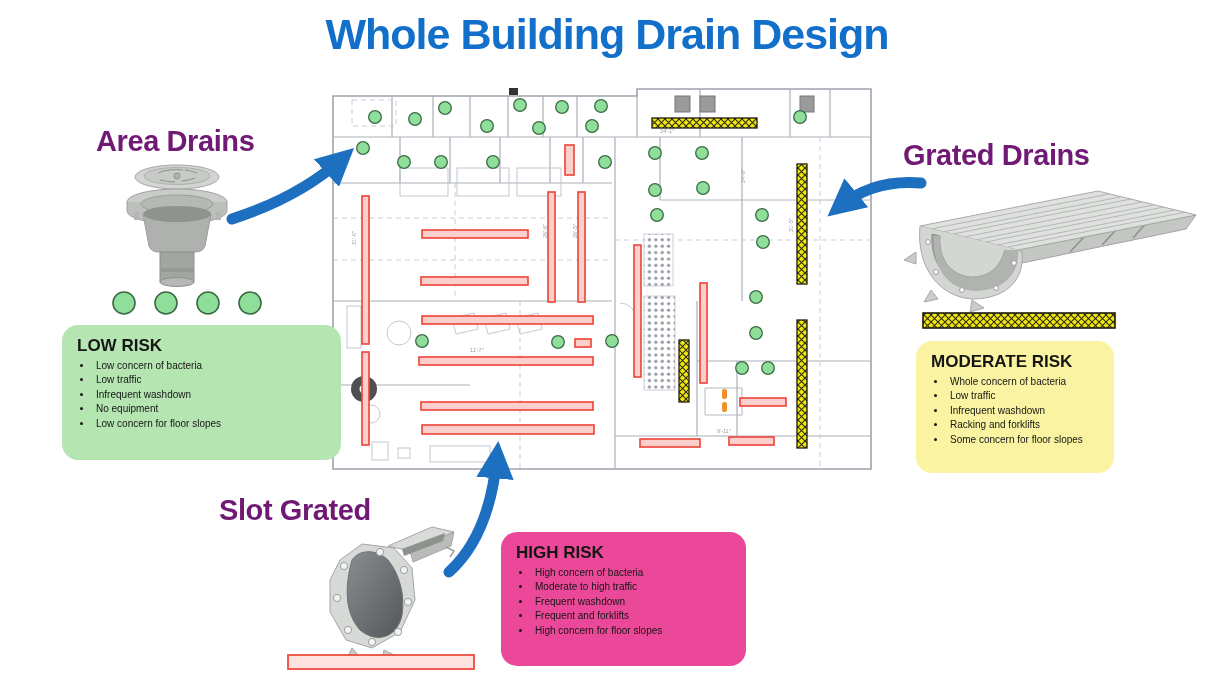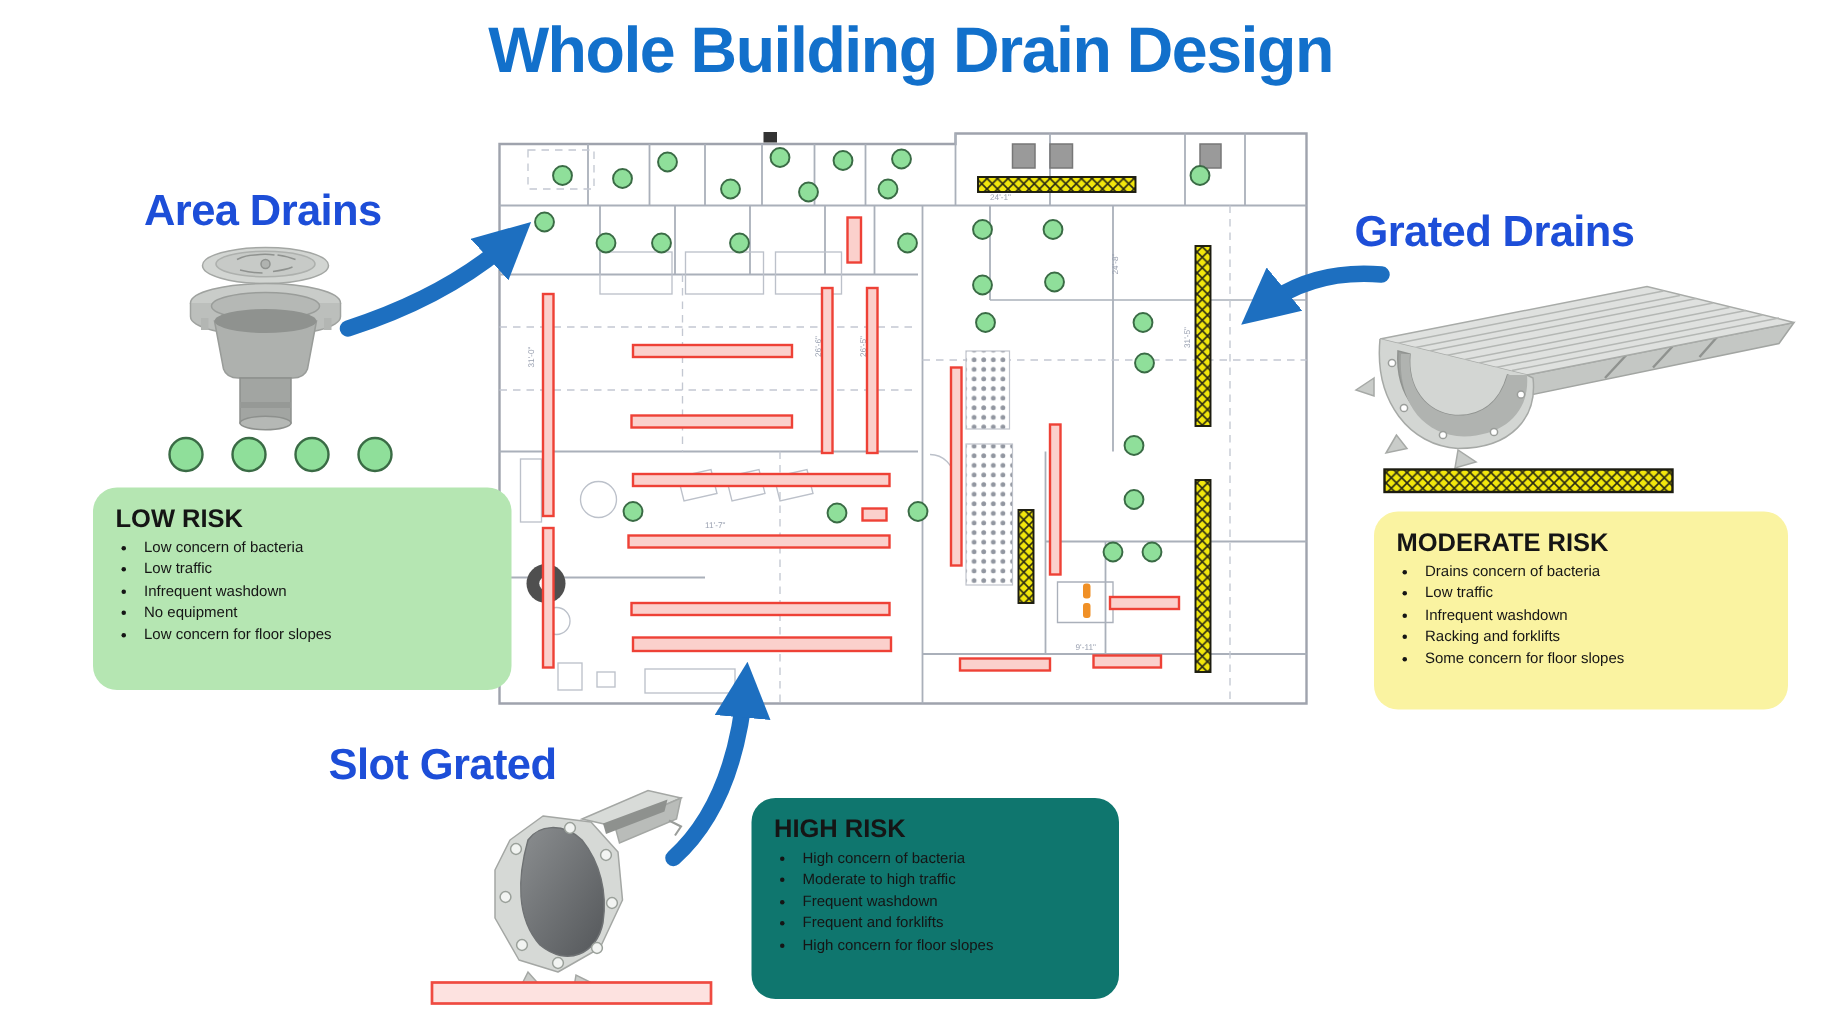--- a/index.html
+++ b/index.html
@@ -3,32 +3,32 @@
 <meta charset="utf-8">
 <style>
   html,body{margin:0;padding:0;background:#ffffff;}
   body{width:1214px;height:688px;position:relative;overflow:hidden;
        font-family:"Liberation Sans","DejaVu Sans",sans-serif;}
   .canvas{position:absolute;inset:0;}
   #scene{position:absolute;left:0;top:0;}
   h1.title{position:absolute;top:10px;left:0;right:0;margin:0;text-align:center;
        font-size:43px;font-weight:700;letter-spacing:-1px;color:#1270cb;}
   .sec-heading{position:absolute;margin:0;font-size:29px;font-weight:800;
-       letter-spacing:-0.4px;color:#1d4ed8;white-space:nowrap;}
+       letter-spacing:-0.4px;color:#701a75;white-space:nowrap;}
   .h-area{left:96px;top:125px;}
   .h-grated{left:903px;top:139px;text-align:right;}
   .h-slot{left:219px;top:494px;}
   .risk-box{position:absolute;box-sizing:border-box;border-radius:16px;
        padding:11px 13px 10px 15px;color:#151515;}
   .risk-box h3{margin:0 0 3px 0;font-size:17px;font-weight:800;letter-spacing:0;}
   .risk-box ul{margin:0;padding-left:16px;}
   .risk-box li{font-size:10px;line-height:1.44;padding-left:3px;}
   .low{left:62px;top:325px;width:279px;height:135px;background:#b5e6b2;}
-  .moderate{left:916px;top:341px;width:276px;height:132px;background:#faf3a1;}
-  .high{left:501px;top:532px;width:245px;height:134px;background:#0f766e;}
+  .moderate{left:916px;top:341px;width:198px;height:132px;background:#faf3a1;}
+  .high{left:501px;top:532px;width:245px;height:134px;background:#ec4899;}
 </style>
 </head>
 <body>
 
 <div class="canvas">
 
 <svg id="scene" width="1214" height="688" viewBox="0 0 1214 688">
   <defs>
     <pattern id="xhatch" width="7" height="7" patternUnits="userSpaceOnUse">
       <rect width="7" height="7" fill="#f2e70c"></rect>
@@ -308,21 +308,21 @@
     <li>Low traffic</li>
     <li>Infrequent washdown</li>
     <li>No equipment</li>
     <li>Low concern for floor slopes</li>
   </ul>
 </div>
 
 <div class="risk-box moderate">
   <h3>MODERATE RISK</h3>
   <ul>
-    <li>Drains concern of bacteria</li>
+    <li>Whole concern of bacteria</li>
     <li>Low traffic</li>
     <li>Infrequent washdown</li>
     <li>Racking and forklifts</li>
     <li>Some concern for floor slopes</li>
   </ul>
 </div>
 
 <div class="risk-box high">
   <h3>HIGH RISK</h3>
   <ul>

